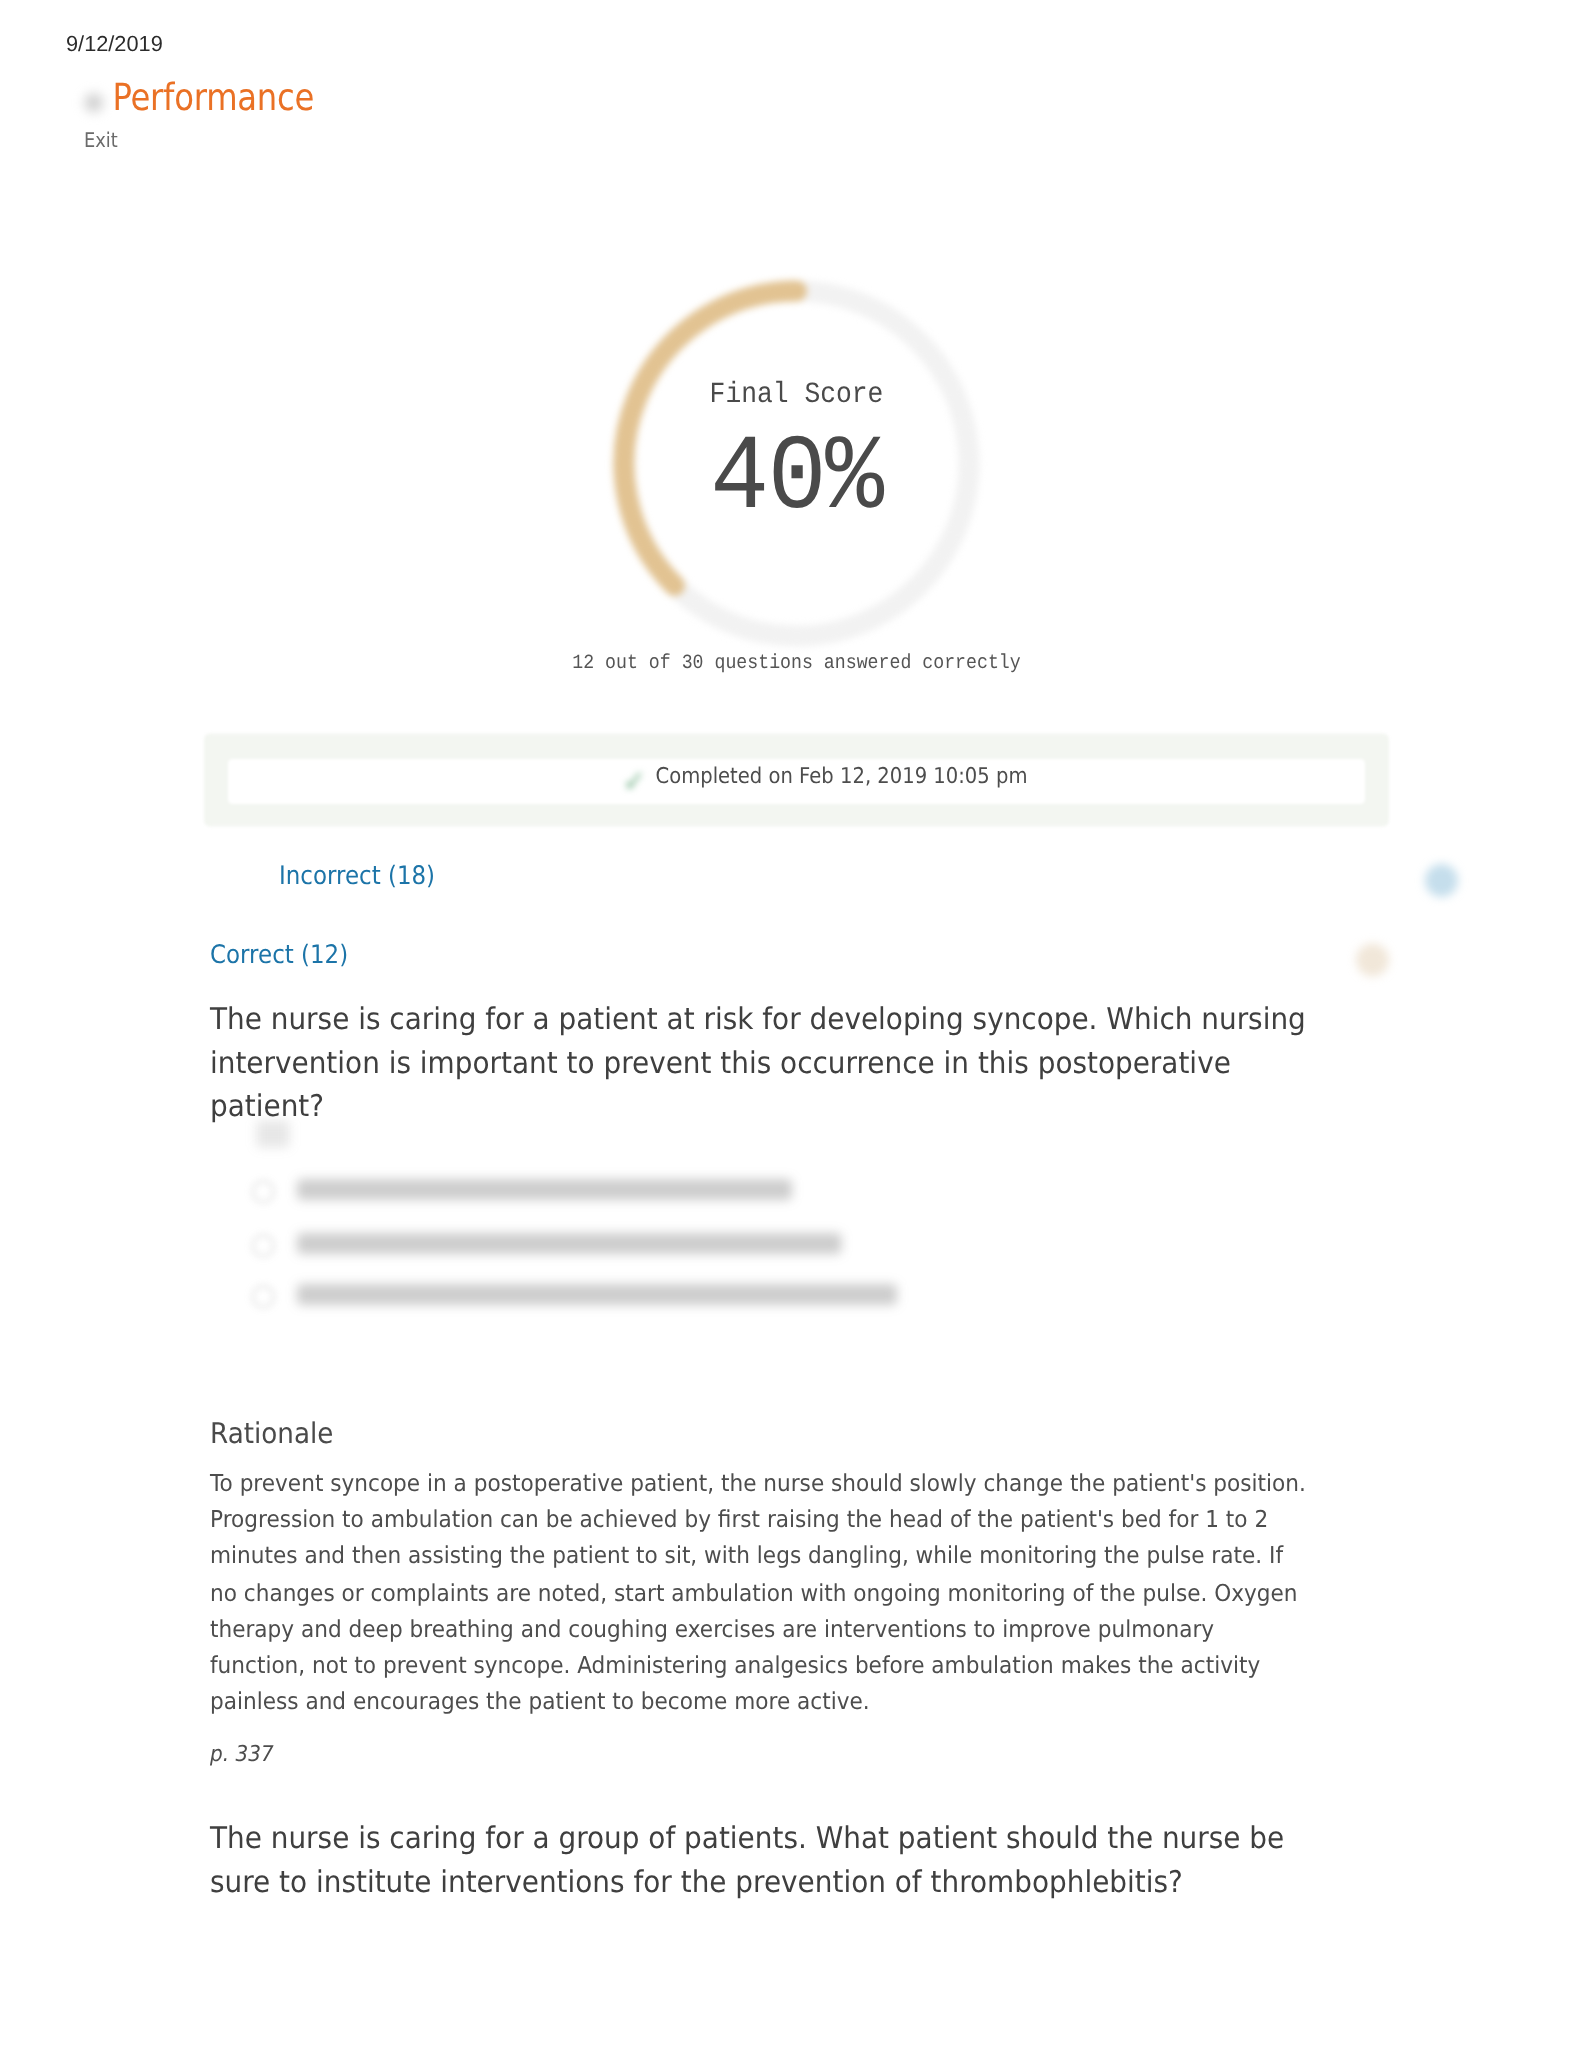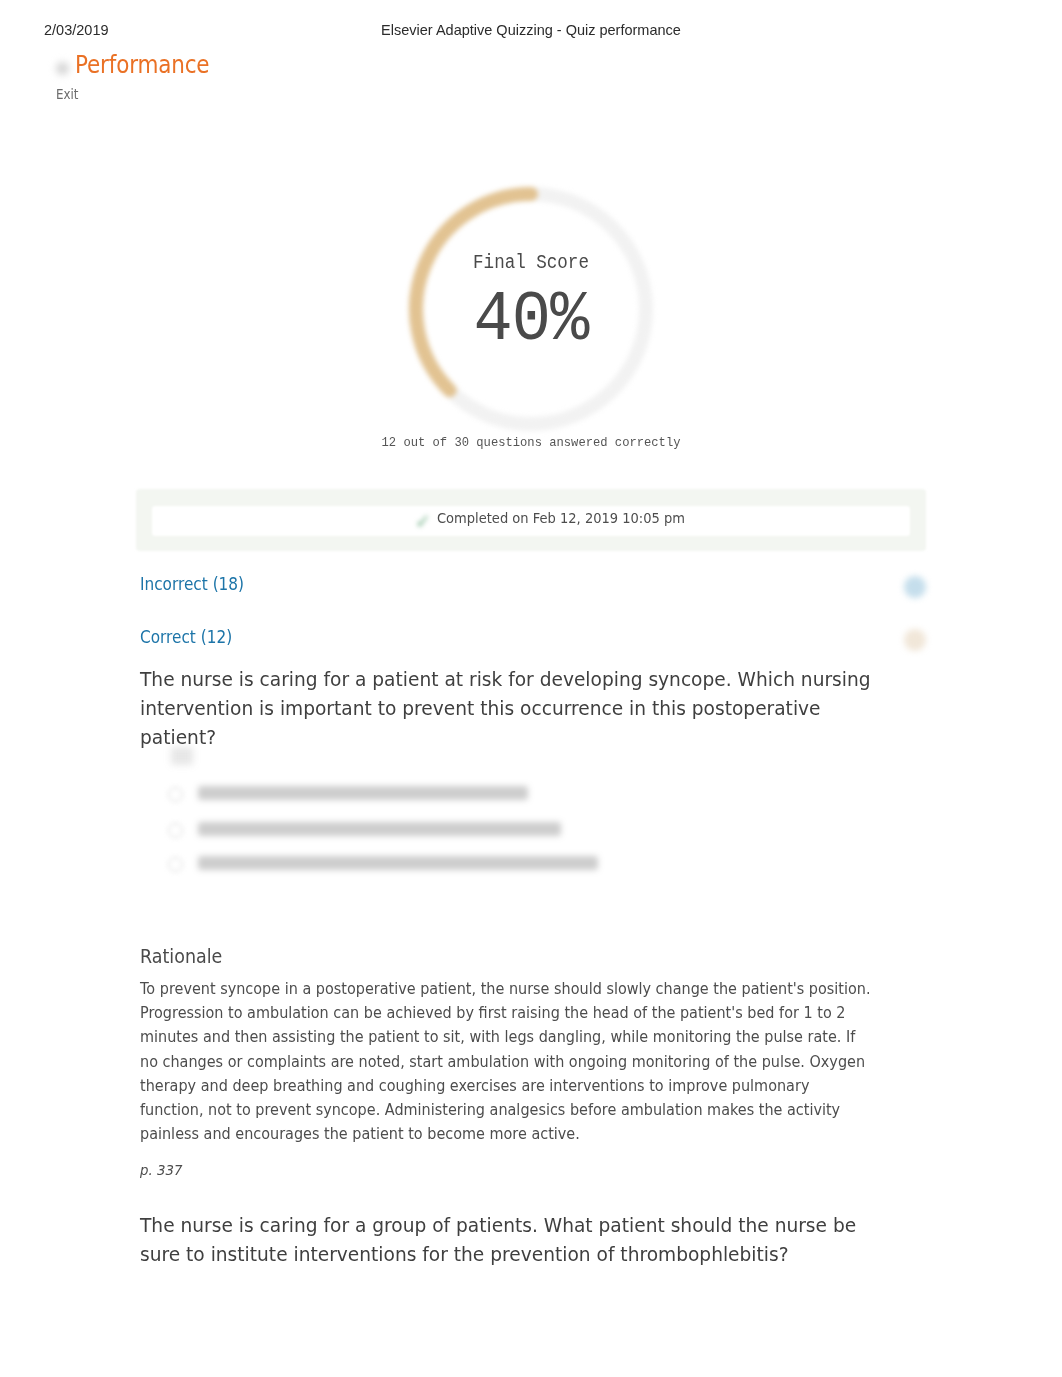--- a/index.html
+++ b/index.html
@@ -178,21 +178,21 @@
     white-space: nowrap;
   }
 
   
   .filter-row {
     position: absolute;
     left: 140px;
     width: 786px;
     height: 40px;
   }
-  .filter-row.incorrect { top: 570px; }
+  .filter-row.incorrect { top: 570px; margin-left: 46px; }
   .filter-row.correct   { top: 623px; text-align: right; }
   .filter-link {
     position: absolute;
     left: 0;
     top: 4px;
     font-size: 17px;
     color: #1c74a8;
     transform: scaleX(0.9);
     transform-origin: left top;
     white-space: nowrap;
@@ -302,22 +302,21 @@
     font-style: italic;
     color: #4d4d4d;
     transform: scaleX(0.92);
     transform-origin: left top;
   }
 </style>
 </head>
 <body>
 
 <div class="print-header">
-  <div class="print-date">2/03/2019</div>
-  <div class="print-title">Elsevier Adaptive Quizzing - Quiz performance</div>
+  <div class="print-date">9/12/2019</div>
 </div>
 
 <div class="appbar">
   <div class="appbar-logo"></div>
   <div class="appbar-title">Performance</div>
   <div class="appbar-exit">Exit</div>
 </div>
 
 <div class="score-block">
   <div class="ring-wrap">

